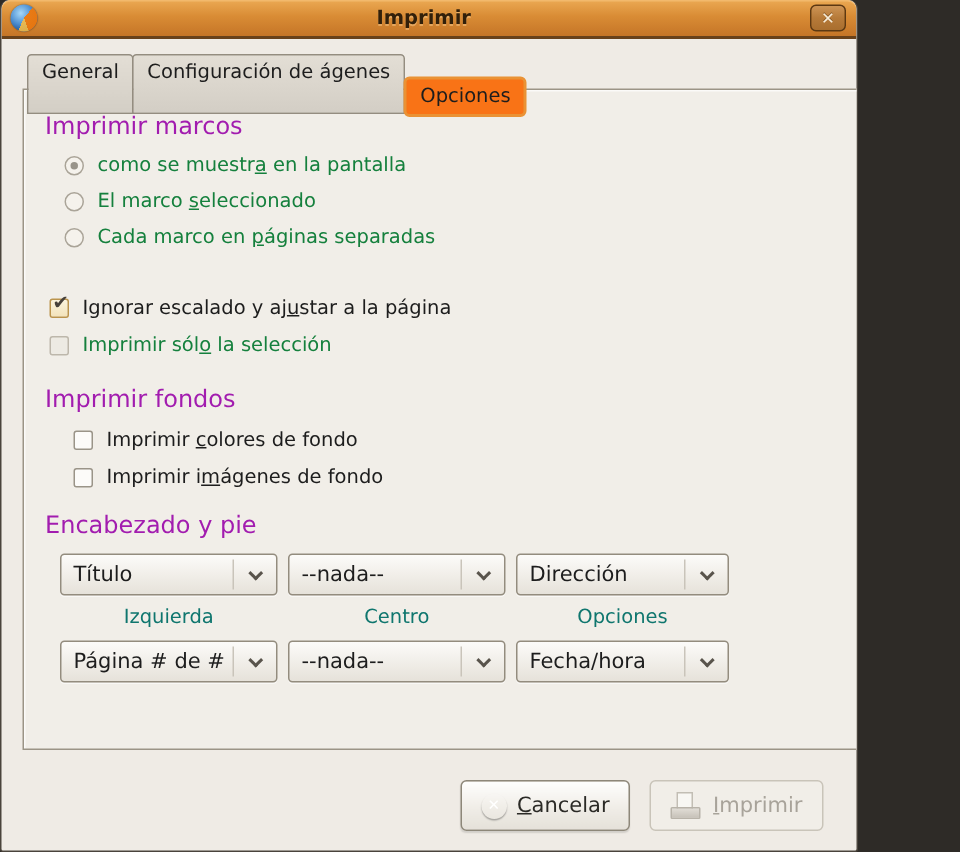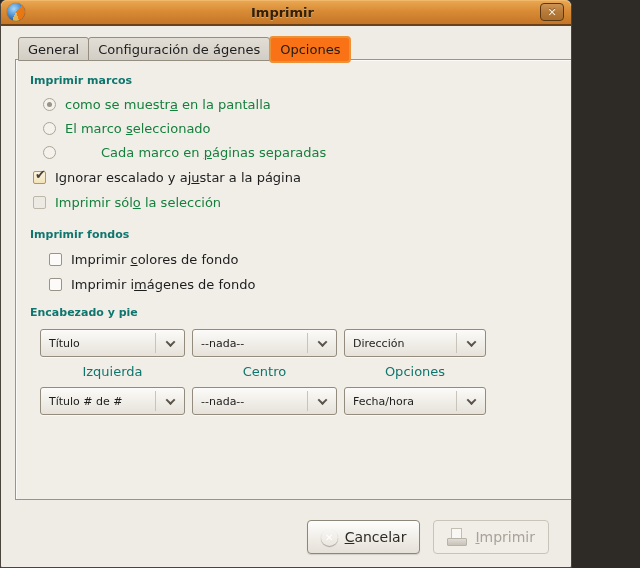--- a/index.html
+++ b/index.html
@@ -15,47 +15,47 @@
   .ff-icon::after{content:"";position:absolute;inset:0;border-radius:50%;
     background:conic-gradient(from 40deg,rgba(240,120,10,.95) 0 120deg,rgba(255,190,60,.85) 120deg 165deg,transparent 165deg 360deg);}
   .title{flex:1;text-align:center;font-size:13px;font-weight:bold;color:#32200a;
     text-shadow:0 1px 0 rgba(255,210,150,.45);}
   .close-btn{width:24px;height:18px;margin-right:7px;flex:0 0 auto;display:flex;align-items:center;justify-content:center;
     background:linear-gradient(#cd9455 0%,#b67a39 50%,#a96e2e 100%);
     border:1px solid #5c3812;border-radius:4px;color:#f7ecd8;font-size:11px;font-weight:bold;
     text-shadow:0 -1px 0 rgba(90,50,10,.6);cursor:default;}
   
   .tabs{display:flex;align-items:flex-end;margin:10px 0 0 17px;position:relative;z-index:2;}
-  .tab{font-size:13px;color:#1d1d1d;padding:4px 9px 3px;border:1px solid #948d80;margin-right:-1px;
+  .tab{font-size:13px;color:#1d1d1d;padding:4px 9px 19px;border:1px solid #948d80;margin-right:-1px;
     background:linear-gradient(#e3ded5,#d3cec5);border-radius:3px 3px 0 0;position:relative;}
   .tab.active{background:#f97316;border:2px solid #ea9235;border-radius:4px;padding:4px 9px;z-index:3;margin-bottom:-2px;}
   
   .page{position:absolute;left:14px;top:59px;width:612px;height:441px;background:#f1eee8;
     border:1px solid #9b9486;box-shadow:inset 1px 1px 0 rgba(255,255,255,.7);padding:10px 14px;}
-  .section-title{font-size:11px;font-weight:bold;color:#0f766e;margin:4px 0 10px 0;}
+  .section-title{font-size:16px;font-weight:normal;color:#a21caf;margin:4px 0 10px 0;}
   .row{display:flex;align-items:center;margin-bottom:9px;}
   .row .lbl{font-size:13px;color:#1d1d1d;margin-left:9px;}
   .row.disabled .lbl{color:#15803d;}
   
   .radio-row{margin-left:13px;height:15px;margin-bottom:9px;}
   .radio{width:13px;height:13px;border-radius:50%;border:1px solid #aaa498;background:#f5f2ec;position:relative;flex:0 0 auto;}
   .radio.selected::after{content:"";position:absolute;left:3px;top:3px;width:5px;height:5px;border-radius:50%;background:#99948a;}
   
   .check-row{margin-left:3px;height:16px;}
   .check-row.indent2{margin-left:19px;}
   .checkbox{width:13px;height:13px;border:1px solid #9a9488;border-radius:2px;background:#fcfbf9;position:relative;flex:0 0 auto;}
   .checkbox.checked{background:linear-gradient(#fbf3dd,#f3e3bb);border-color:#bb944d;}
   .checkbox .mark{display:none;}
   .checkbox.checked .mark{display:block;position:absolute;left:1px;top:-5px;font-size:13px;color:#47413a;font-weight:bold;}
   .row.disabled .checkbox{background:#edeae3;border-color:#bdb7ab;}
   
   .hf-grid{display:grid;grid-template-columns:145px 145px 142px;column-gap:7px;margin-left:10px;row-gap:0;}
   .combo{height:28px;border:1px solid #938c7e;border-radius:3px;display:flex;align-items:stretch;
     background:linear-gradient(#fcfbf9 0%,#efece6 60%,#e6e2da 100%);box-shadow:0 1px 0 rgba(255,255,255,.6);}
-  .combo .val{flex:1;display:flex;align-items:center;padding-left:8px;font-size:11px;color:#1d1d1d;white-space:nowrap;overflow:hidden;}
+  .combo .val{flex:1;display:flex;align-items:center;padding-left:8px;font-size:14px;color:#1d1d1d;white-space:nowrap;overflow:hidden;}
   .combo .sep{width:1px;background:#c9c4ba;margin:3px 0;}
   .combo .arrow-box{width:28px;display:flex;align-items:center;justify-content:center;}
   .chev{width:7px;height:7px;border-right:2px solid #59544c;border-bottom:2px solid #59544c;transform:rotate(45deg) translate(-1px,-1px);}
   .col-label{font-size:13px;color:#0f766e;text-align:center;padding:7px 0 8px;}
   
   .btn-row{position:absolute;right:22px;bottom:13px;display:flex;gap:13px;}
   .btn{height:34px;display:flex;align-items:center;gap:7px;padding:0 13px;font-size:14px;color:#2b2a26;
     border:1px solid #8d8779;border-radius:4px;background:linear-gradient(#fefefd 0%,#f0ede7 55%,#e5e1d9 100%);
     box-shadow:0 1px 1px rgba(0,0,0,.12);}
   .btn.disabled{background:#f1eee8;border-color:#c9c4b9;color:#a8a39a;box-shadow:none;}
@@ -90,21 +90,21 @@
     <div class="section-title">Imprimir marcos</div>
 
     <div class="row radio-row disabled">
       <span class="radio selected"></span>
       <span class="lbl">como se muestr<u>a</u> en la pantalla</span>
     </div>
     <div class="row radio-row disabled">
       <span class="radio"></span>
       <span class="lbl">El marco <u>s</u>eleccionado</span>
     </div>
-    <div class="row radio-row disabled" style="margin-bottom:9px;gap:36px;">
+    <div class="row radio-row disabled" style="margin-bottom:31px;">
       <span class="radio"></span>
       <span class="lbl">Cada marco en <u>p</u>áginas separadas</span>
     </div>
 
     <div class="row check-row">
       <span class="checkbox checked">
           <span class="mark">✔</span>
         </span>
       <span class="lbl">Ignorar escalado y aj<u>u</u>star a la página</span>
     </div>
@@ -147,21 +147,21 @@
         <span class="arrow-box">
             <span class="chev"></span>
           </span>
       </div>
 
       <div class="col-label">Izquierda</div>
       <div class="col-label">Centro</div>
       <div class="col-label">Opciones</div>
 
       <div class="combo">
-        <span class="val">Título # de #</span>
+        <span class="val">Página # de #</span>
         <span class="sep"></span>
         <span class="arrow-box">
             <span class="chev"></span>
           </span>
       </div>
       <div class="combo">
         <span class="val">--nada--</span>
         <span class="sep"></span>
         <span class="arrow-box">
             <span class="chev"></span>

